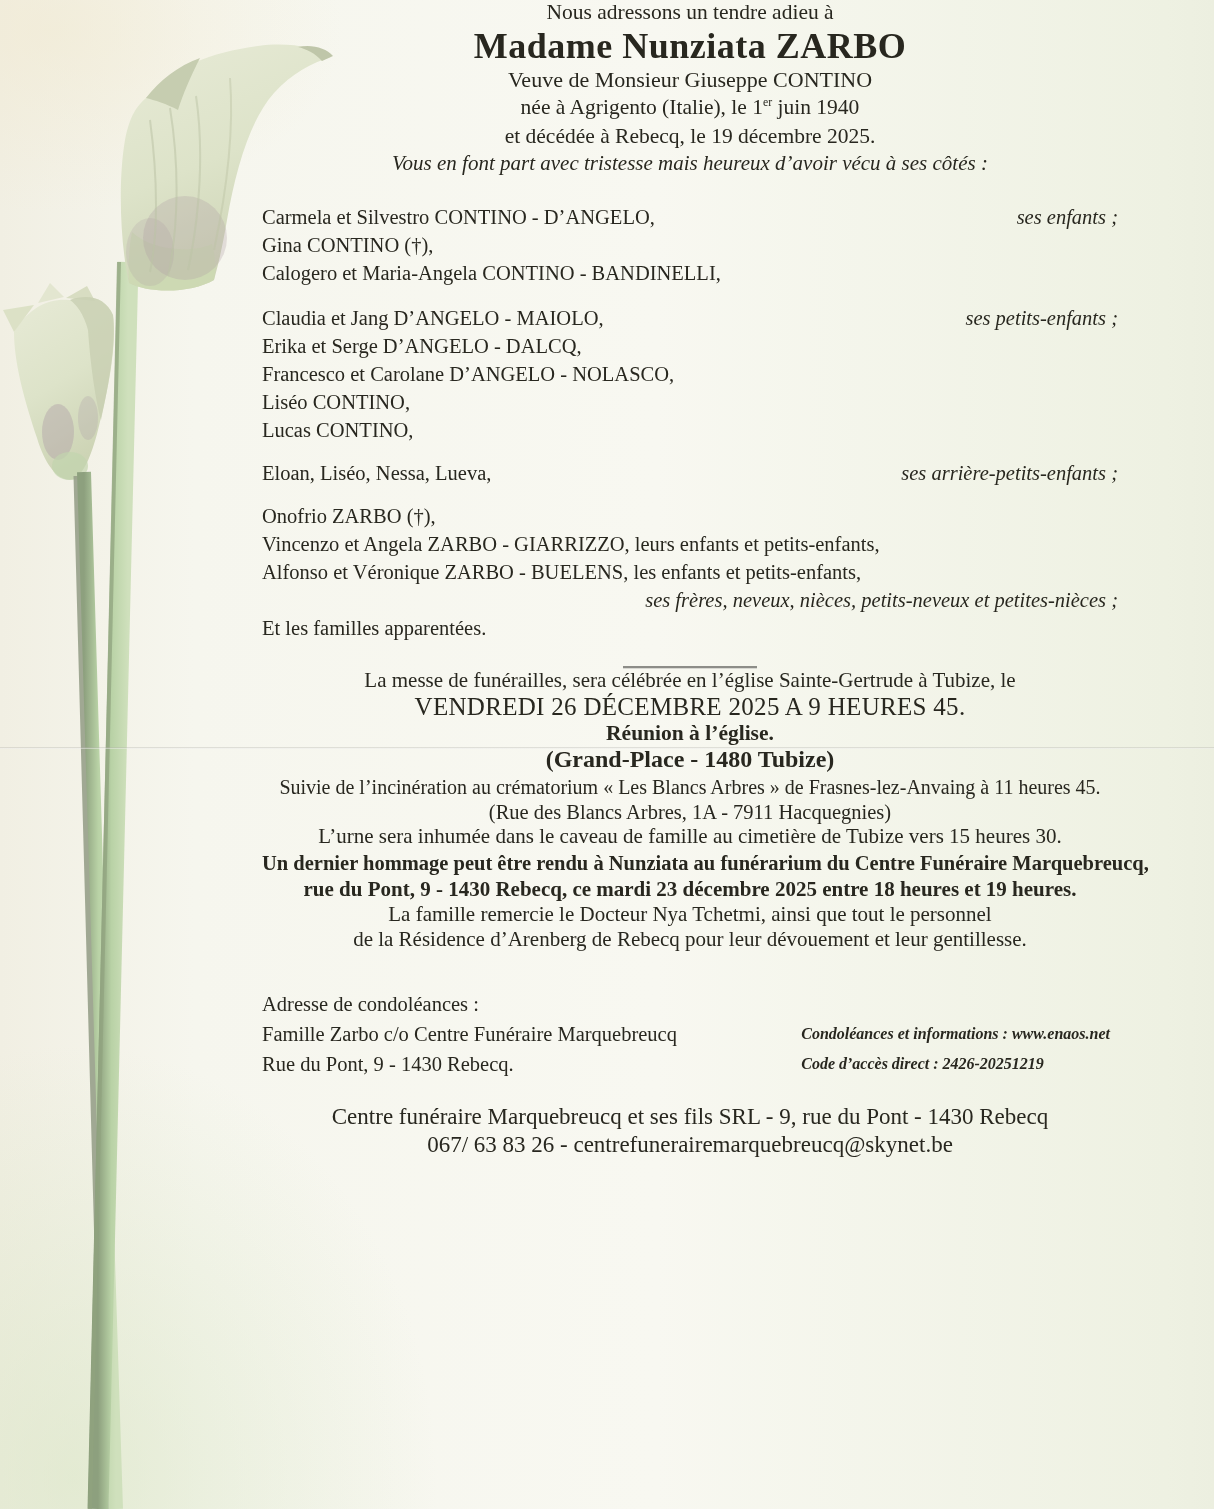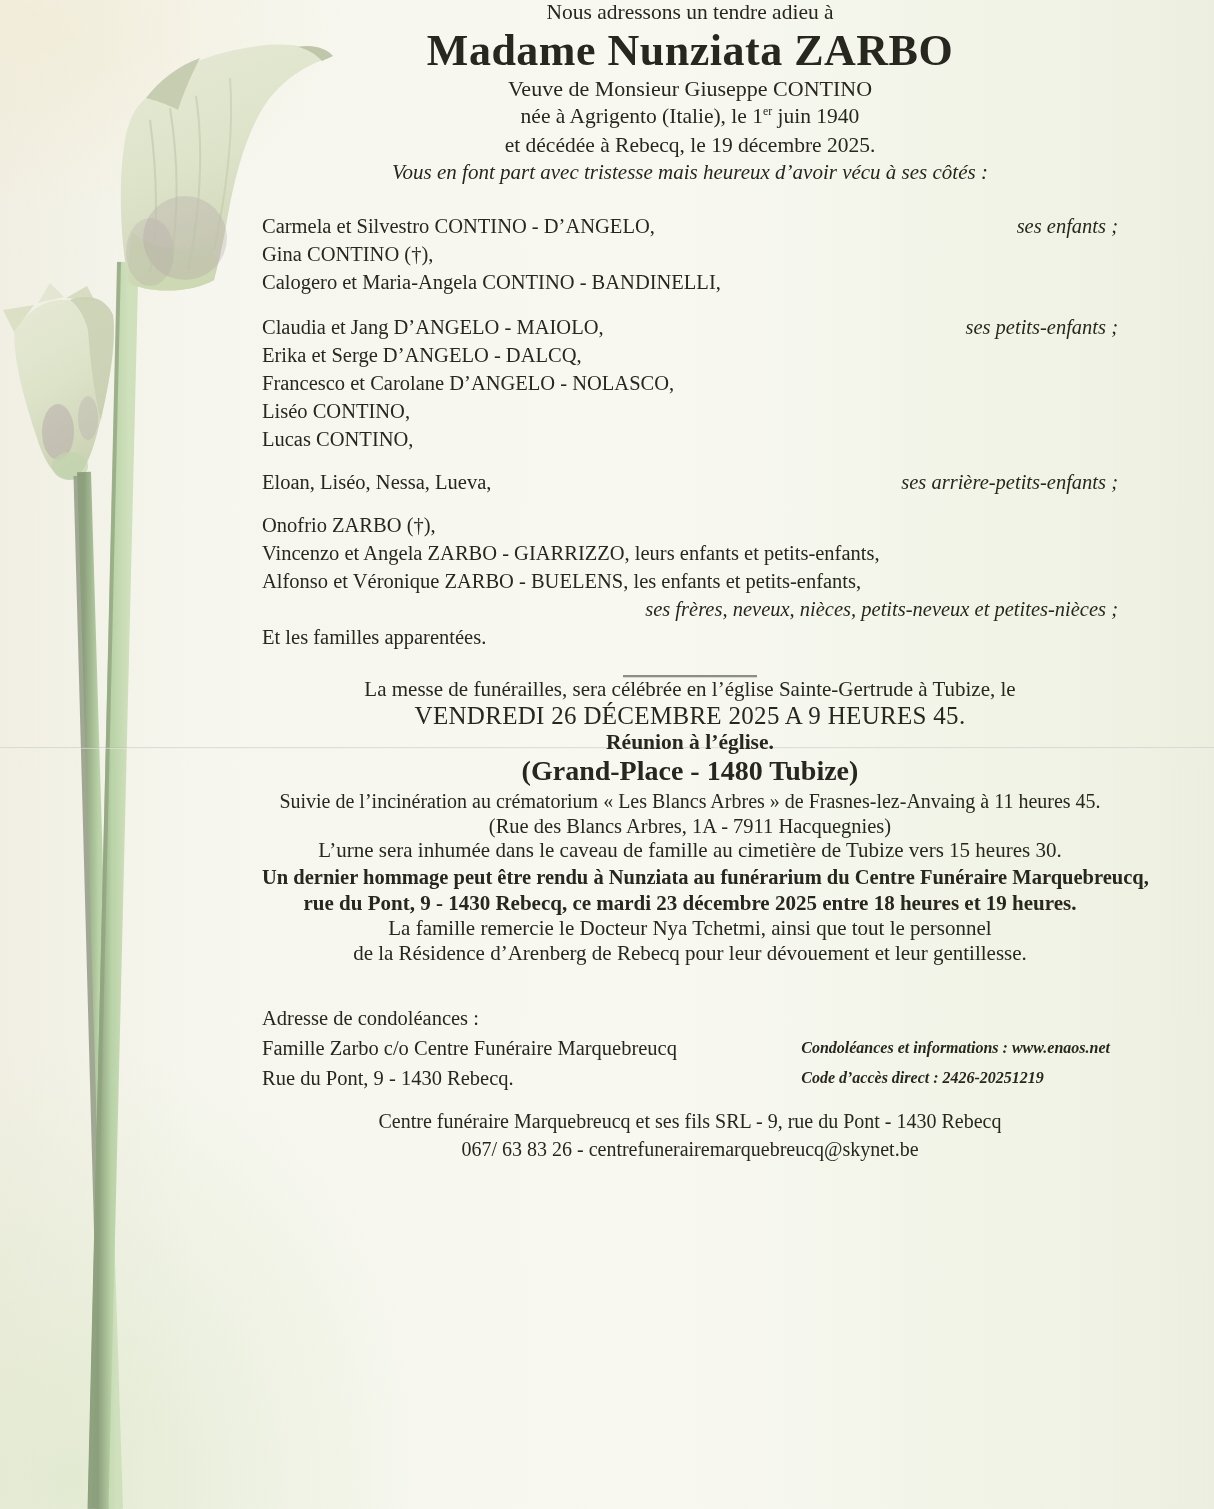--- a/index.html
+++ b/index.html
@@ -25,21 +25,21 @@
     pointer-events:none;
   }
   .flowers{position:absolute;left:0;top:0;}
   .content{
     position:absolute;left:262px;top:0;width:856px;
   }
   .content p, .content h1{margin:0;}
   .center{text-align:center;}
   .line{font-size:20.5px;line-height:28px;white-space:nowrap;}
   .intro{margin-top:94px;font-size:21.5px;}
-  .title{margin-top:23px;font-size:44px;font-weight:bold;letter-spacing:0.5px;}
+  .title{margin-top:23px;font-size:36px;font-weight:bold;letter-spacing:0.5px;}
   .subtitle{margin-top:3px;font-size:22px;}
   .birth{margin-top:21px;font-size:21.5px;line-height:29px;}
   .birth sup{font-size:0.55em;vertical-align:super;line-height:0;}
   .death{font-size:21.5px;line-height:29px;}
   .phrase{margin-top:22px;font-size:21px;font-style:italic;}
   .group{display:flex;justify-content:space-between;}
   .g-children{margin-top:27px;}
   .g-grandchildren{margin-top:17px;gap:40px;}
   .g-greatgrand{margin-top:15px;gap:24px;}
   .g-siblings{margin-top:15px;}
@@ -47,35 +47,35 @@
   .label-line{text-align:right;margin-top:2px;}
   .closing{margin-top:18px;}
   .divider{
     width:134px;height:2px;background:#8d8d88;box-shadow:0 1px 0 #d8d8d2;
     margin:24px auto 0 auto;
   }
   .messe{margin-top:31px;font-size:21px;}
   .datetime{margin-top:15px;font-size:25px;font-weight:normal;letter-spacing:0.3px;}
   .b{font-weight:bold;}
   .reunion{margin-top:13px;font-size:21.5px;}
-  .gplace{margin-top:2px;font-size:28px;}
+  .gplace{margin-top:2px;font-size:24px;}
   .suivie{margin-top:17px;font-size:20px;}
   .rueblancs{margin-top:3px;font-size:20.5px;}
   .urne{margin-top:14px;font-size:21px;}
   .tribute1{margin-top:17px;font-size:20.5px;}
   .tribute2{margin-top:3px;font-size:21px;}
   .thanks1{margin-top:14px;font-size:21px;}
   .thanks2{margin-top:3px;font-size:21px;}
   .condolences{position:relative;margin-top:37px;}
   .condolences .line{line-height:30px;}
   .cond-right{
     position:absolute;right:8px;bottom:0;text-align:left;
     font-weight:bold;font-style:italic;font-size:16px;line-height:30px;white-space:nowrap;
   }
-  .footer{margin-top:15px;font-size:20px;line-height:27.5px;}
+  .footer{margin-top:24px;font-size:23px;line-height:27.5px;}
 </style>
 </head>
 <body>
 
 <div class="page">
 
   <svg class="flowers" width="360" height="1509" viewBox="0 0 360 1509" aria-hidden="true">
     <defs>
       <linearGradient id="stemG" x1="0" y1="0" x2="1" y2="0">
         <stop offset="0" stop-color="#8da07e"></stop>

